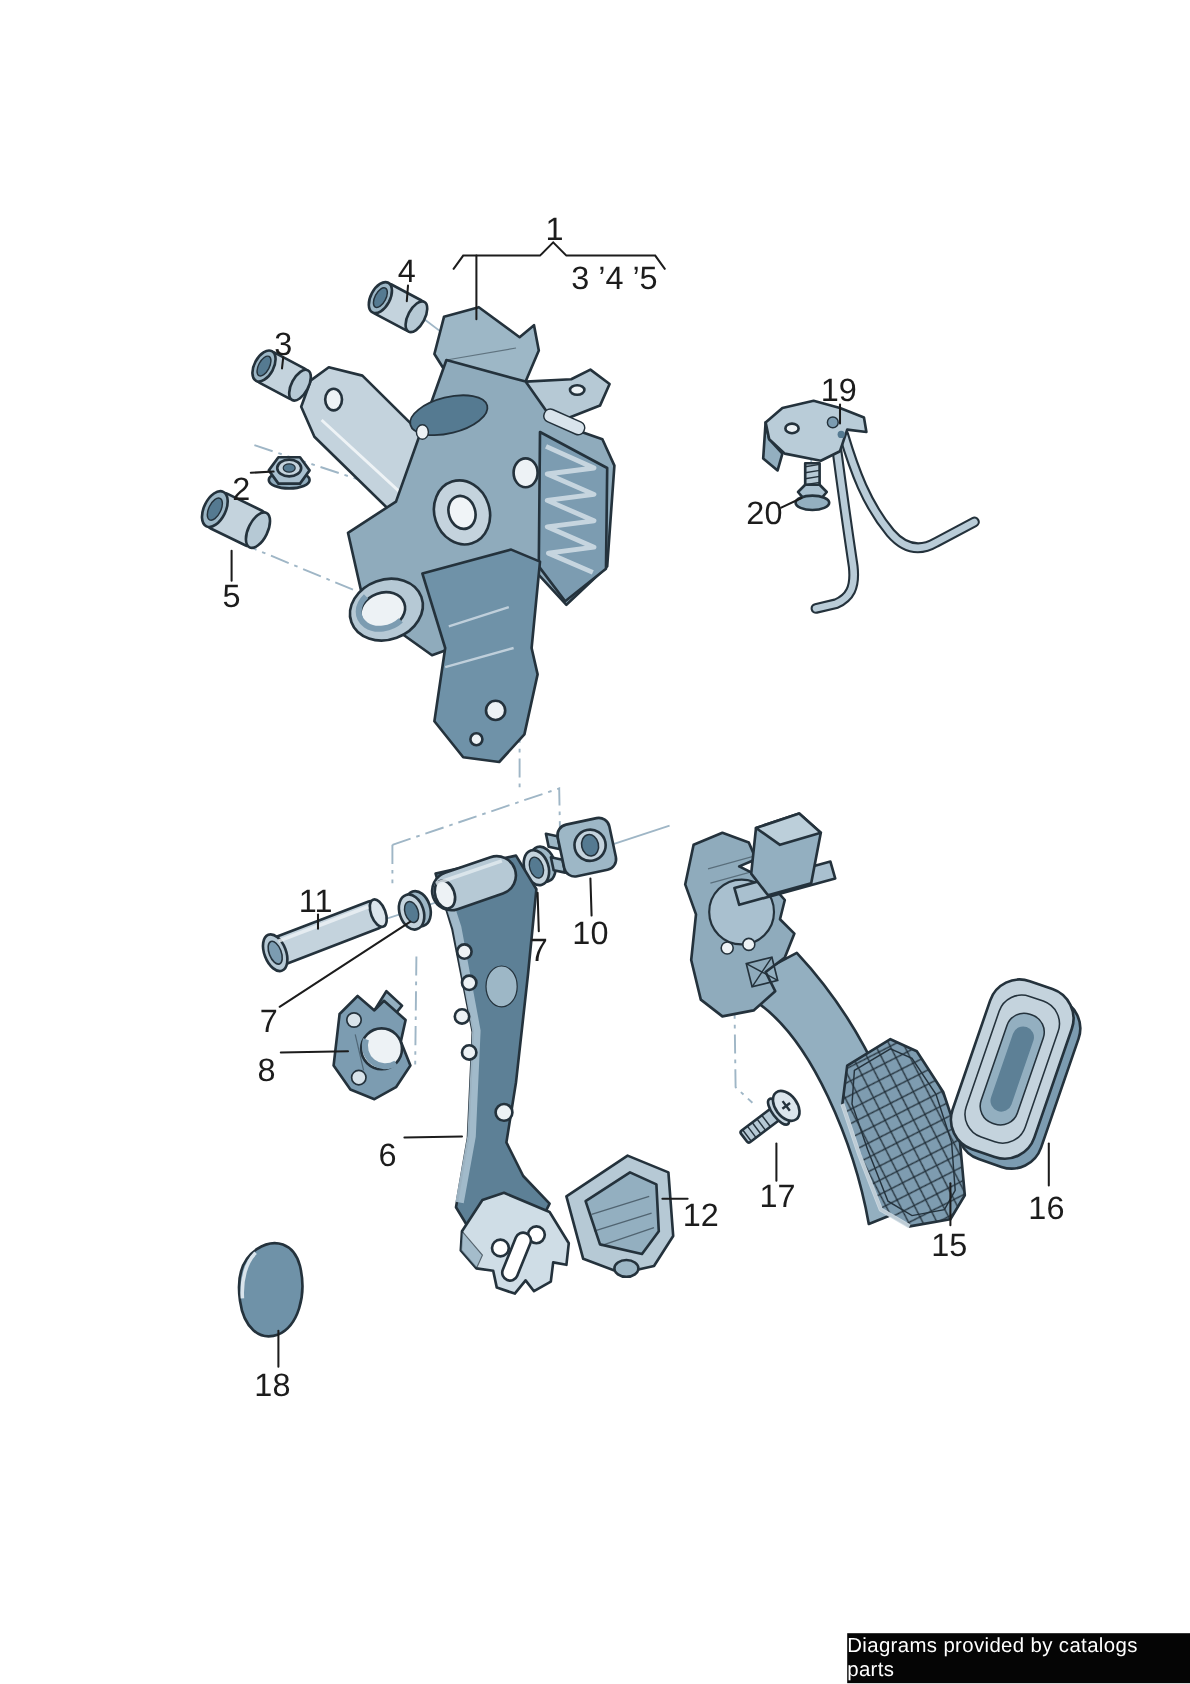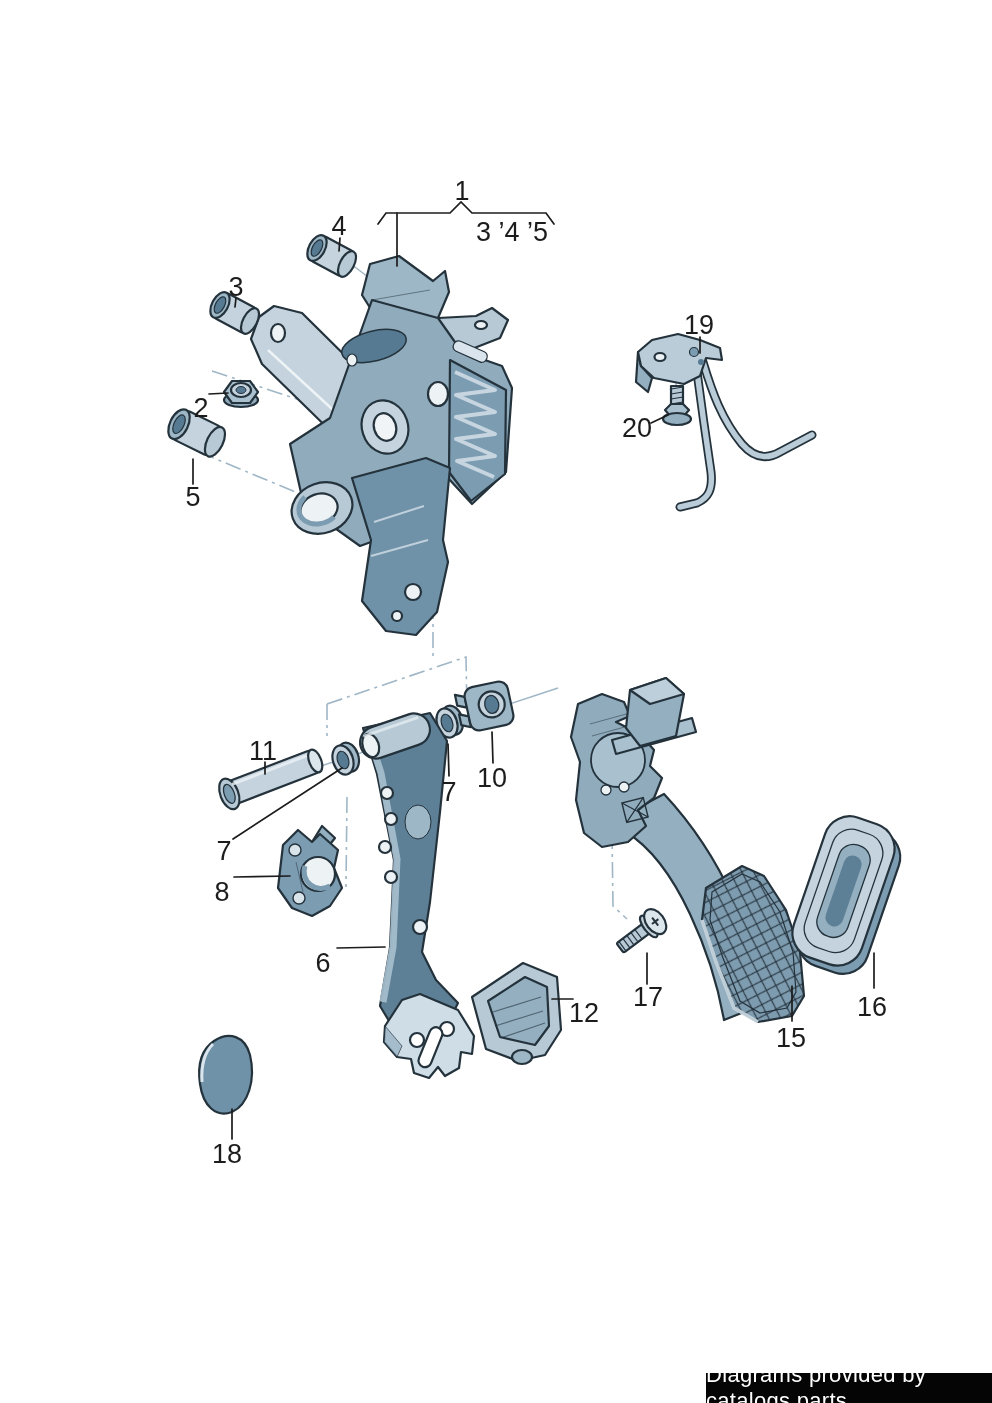--- a/index.html
+++ b/index.html
@@ -5,23 +5,23 @@
   html,body{margin:0;padding:0;background:#ffffff;}
   .page{position:relative;width:992px;height:1403px;background:#ffffff;overflow:hidden;
         font-family:"Liberation Sans",sans-serif;}
   svg{position:absolute;left:0;top:0;}
   .ol{stroke:#24323c;stroke-width:2.2;stroke-linejoin:round;}
   .lead{stroke:#1c1c1c;stroke-width:1.7;fill:none;stroke-linecap:round;}
   .cons{stroke:#9fb6c6;stroke-width:1.6;fill:none;stroke-dasharray:16 5 3 5;}
   .axis{stroke:#9fb6c6;stroke-width:1.5;fill:none;}
   .callout{font-family:"Liberation Sans",sans-serif;font-size:27px;fill:#1c1c1c;
            text-anchor:middle;dominant-baseline:central;}
-  .footer{position:absolute;right:0;bottom:0;width:286px;height:30px;background:#050505;
+  .footer{position:absolute;right:0;bottom:0;width:286px;height:42px;background:#050505;
           color:#ffffff;display:flex;align-items:center;justify-content:center;
-          font-size:22px;letter-spacing:.3px;}
+          font-size:17px;letter-spacing:.3px;}
 </style>
 </head>
 <body>
 
 <div class="page">
 <svg width="992" height="1403" viewBox="0 0 992 1403">
   <defs>
     <pattern id="xh" width="15" height="15" patternUnits="userSpaceOnUse" patternTransform="rotate(18)">
       <rect width="15" height="15" fill="#7e9cb0"></rect>
       <path d="M0 0 L15 15 M15 0 L0 15" stroke="#24323c" stroke-width="1.1"></path>

